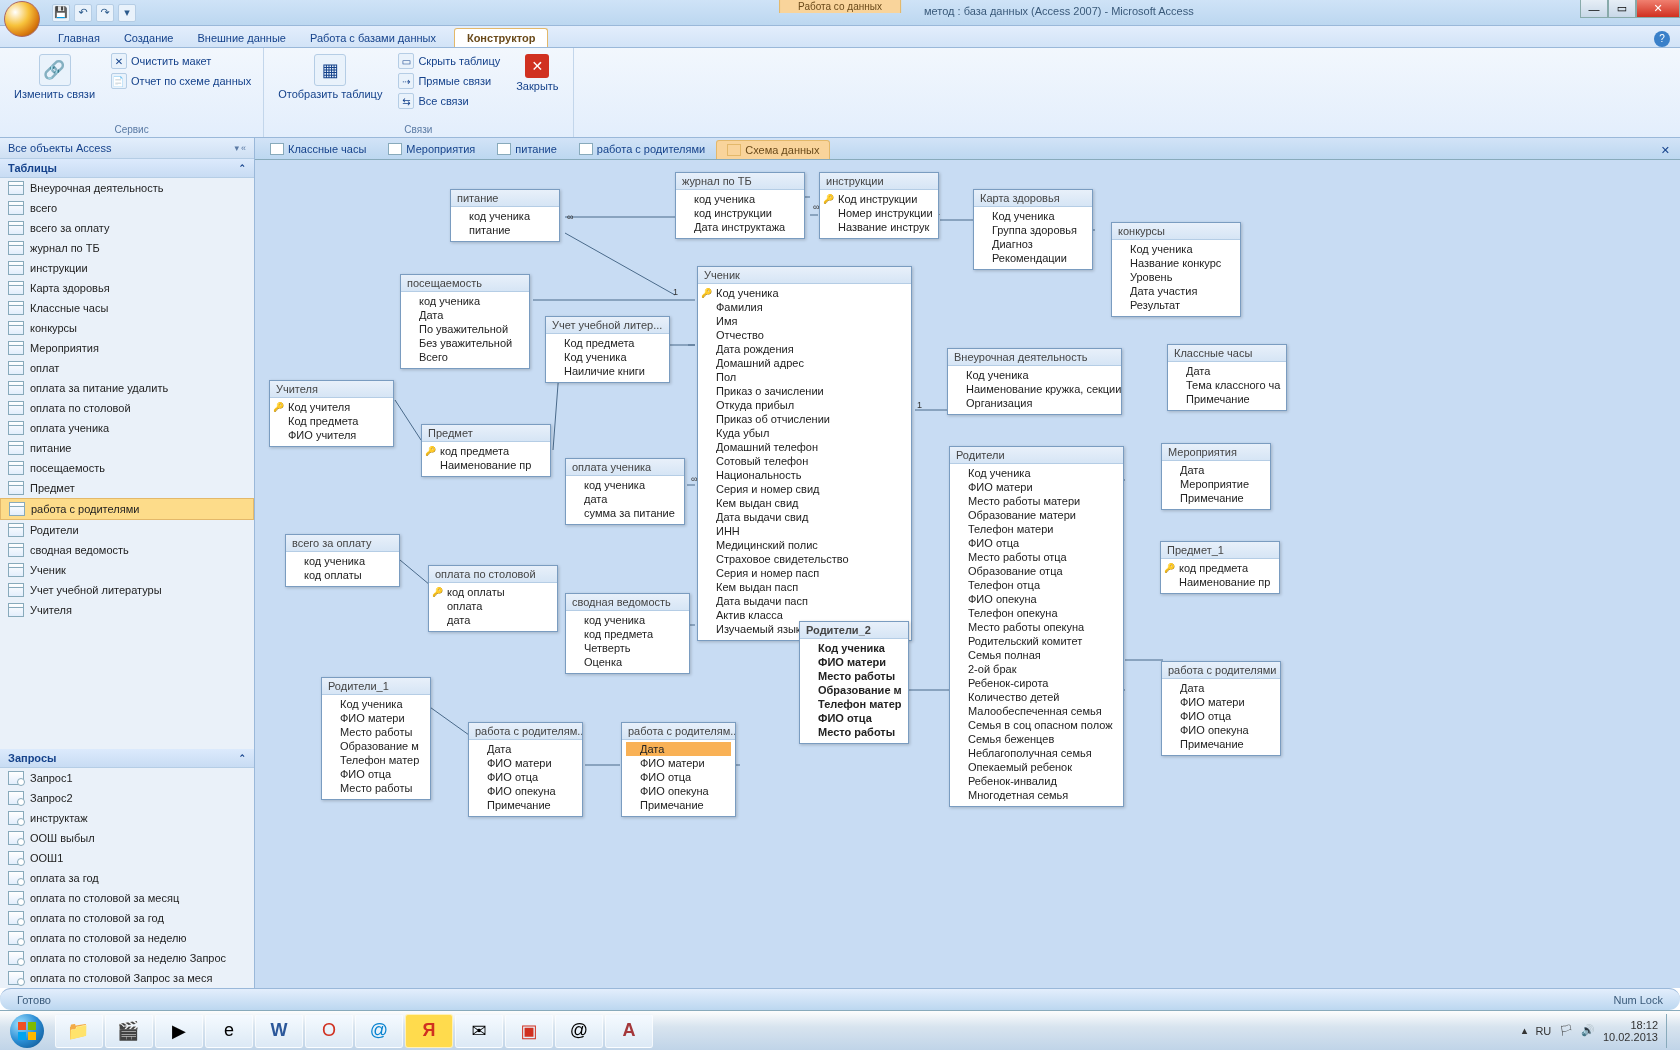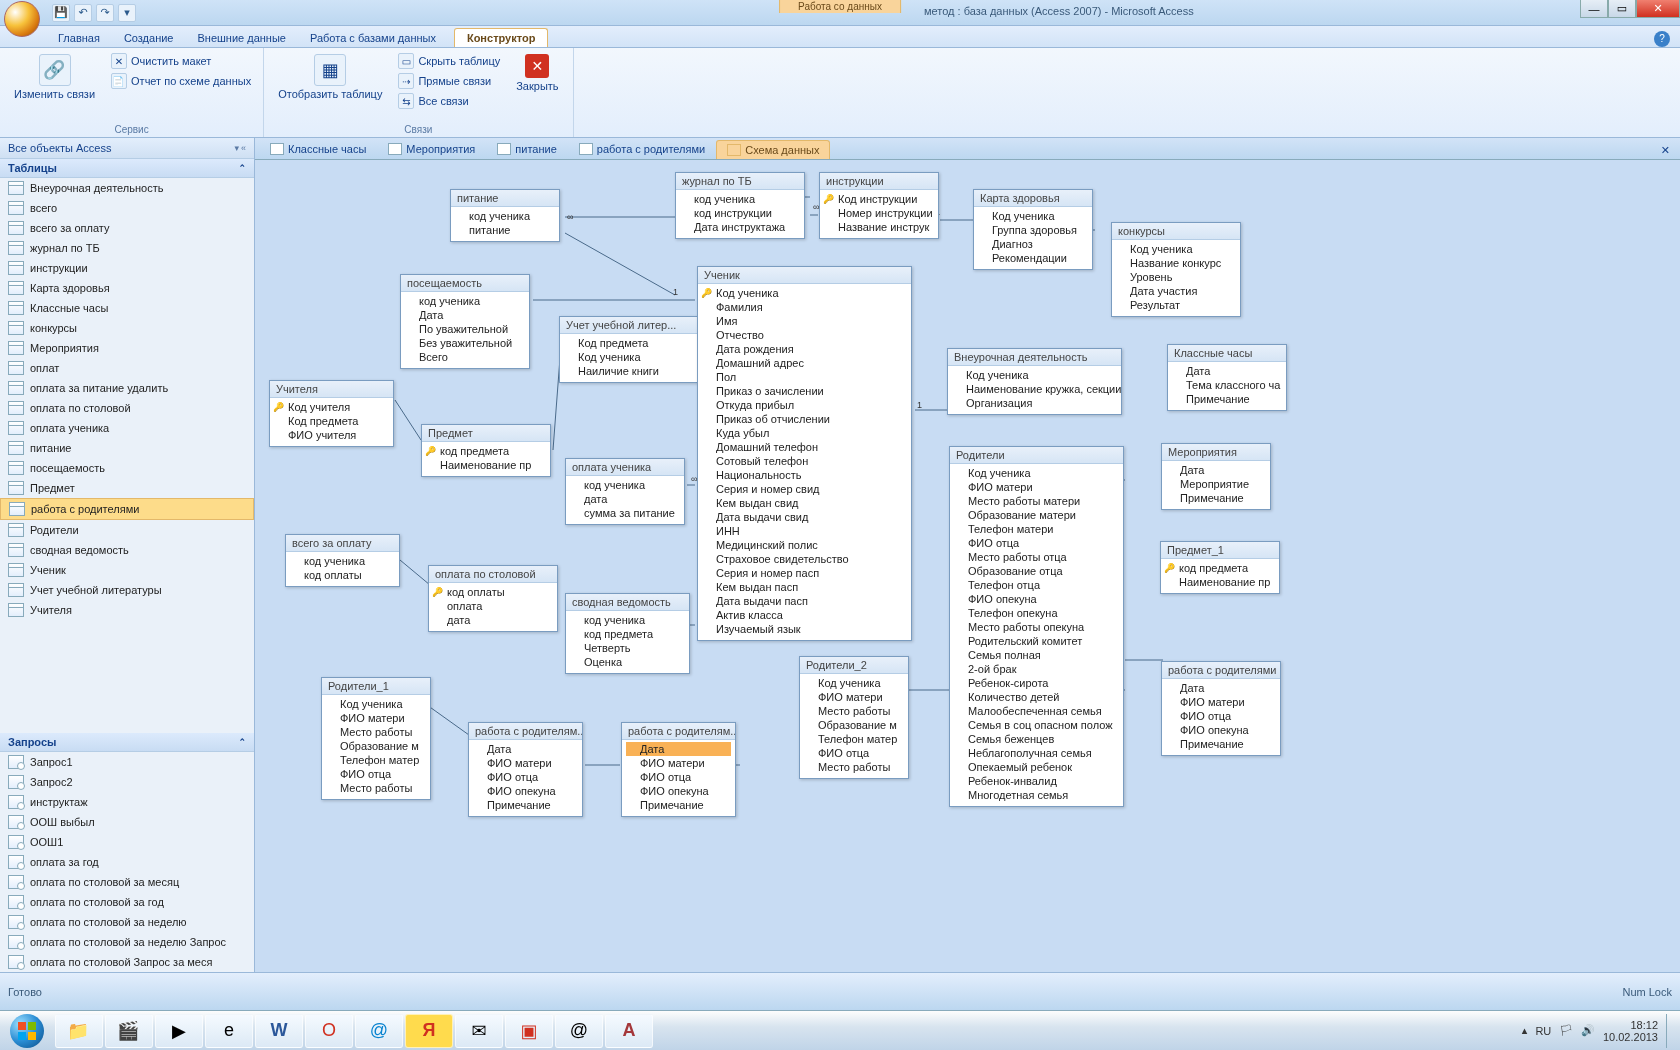--- a/index.html
+++ b/index.html
@@ -72,21 +72,21 @@
 .fld { padding:0 4px 0 14px; color:#222; white-space:nowrap; position:relative; line-height:14px; }
 .fld.key::before { content:"🔑"; position:absolute; left:-1px; top:0; font-size:9px; }
 .fld.sel { background:#f9b155; }
 
 
 svg.lines { position:absolute; top:0; left:0; width:100%; height:100%; pointer-events:none; }
 svg.lines line { stroke:#4a6a8a; stroke-width:1; }
 svg.lines text { font-size:9px; fill:#333; }
 
 
-.status { height:38px; background:linear-gradient(#e3eefc,#bcd7f0); border-top:1px solid #9ab8d9; display:flex; align-items:center; padding:0 8px; color:#3a5a7a; }
+.status { height:22px; background:linear-gradient(#e3eefc,#bcd7f0); border-top:1px solid #9ab8d9; display:flex; align-items:center; padding:0 17px; color:#3a5a7a;border-radius:11px; }
 .status .right { margin-left:auto; }
 
 
 .taskbar { height:40px; background:linear-gradient(#fdfdfd,#d8e4ef 40%,#c0d4e8); display:flex; align-items:center; border-top:1px solid #8ab; }
 .start { width:54px; height:40px; display:flex; align-items:center; justify-content:center; }
 .start-orb { width:34px; height:34px; border-radius:50%; background:radial-gradient(circle at 30% 30%,#9fe0ff,#2a8dd4 50%,#0a4a84); display:flex; align-items:center; justify-content:center; }
 .start-orb svg { width:20px; height:20px; }
 .tb-btn { width:48px; height:34px; margin:0 1px; border:1px solid rgba(255,255,255,.6); border-radius:3px; background:linear-gradient(#f5faff,#dce9f5); display:flex; align-items:center; justify-content:center; font-size:18px; }
 .tray { margin-left:auto; display:flex; align-items:center; gap:8px; padding-right:6px; color:#333; }
 .tray .clock { text-align:right; font-size:10px; line-height:12px; }
@@ -437,21 +437,21 @@
             <div class="twin" style="left: 145px; top: 114px; width: 130px;">
               <div class="twin-hd">посещаемость</div>
               <div class="twin-body">
                 <div class="fld">код ученика</div>
                 <div class="fld">Дата</div>
                 <div class="fld">По уважительной</div>
                 <div class="fld">Без уважительной</div>
                 <div class="fld">Всего</div>
               </div>
             </div>
-            <div class="twin" style="left: 304px; top: 156px; width: 148px;">
+            <div class="twin" style="left: 290px; top: 156px; width: 125px;">
               <div class="twin-hd">Учет учебной литер...</div>
               <div class="twin-body">
                 <div class="fld">Код предмета</div>
                 <div class="fld">Код ученика</div>
                 <div class="fld">Наиличие книги</div>
               </div>
             </div>
             <div class="twin" style="left: 442px; top: 106px; width: 215px;">
               <div class="twin-hd">Ученик</div>
               <div class="twin-body">
@@ -582,21 +582,21 @@
                 <div class="fld">Оценка</div>
               </div>
             </div>
             <div class="twin" style="left: 905px; top: 381px; width: 120px;">
               <div class="twin-hd">Предмет_1</div>
               <div class="twin-body">
                 <div class="fld key">код предмета</div>
                 <div class="fld">Наименование пр</div>
               </div>
             </div>
-            <div class="twin" style="left: 544px; top: 496px; width: 100px;">
+            <div class="twin" style="left: 544px; top: 461px; width: 100px; font-weight: bold;">
               <div class="twin-hd">Родители_2</div>
               <div class="twin-body scroll">
                 <div class="fld">Код ученика</div>
                 <div class="fld">ФИО матери</div>
                 <div class="fld">Место работы</div>
                 <div class="fld">Образование м</div>
                 <div class="fld">Телефон матер</div>
                 <div class="fld">ФИО отца</div>
                 <div class="fld">Место работы</div>
               </div>

